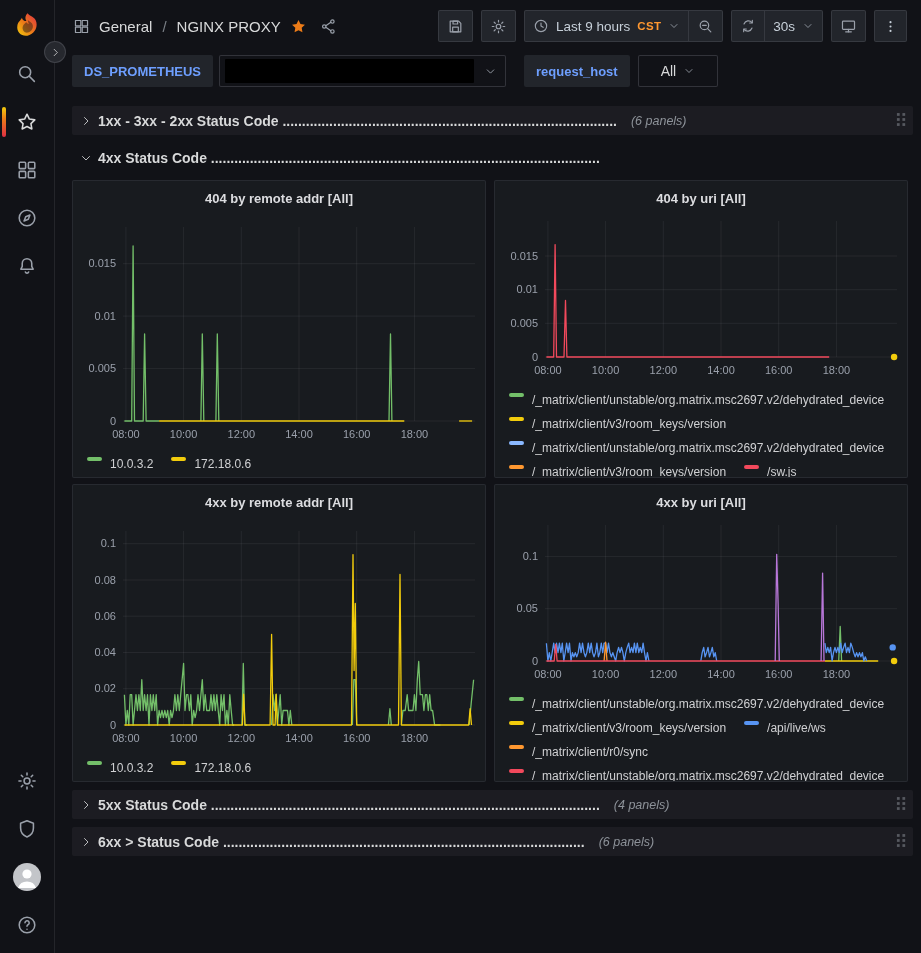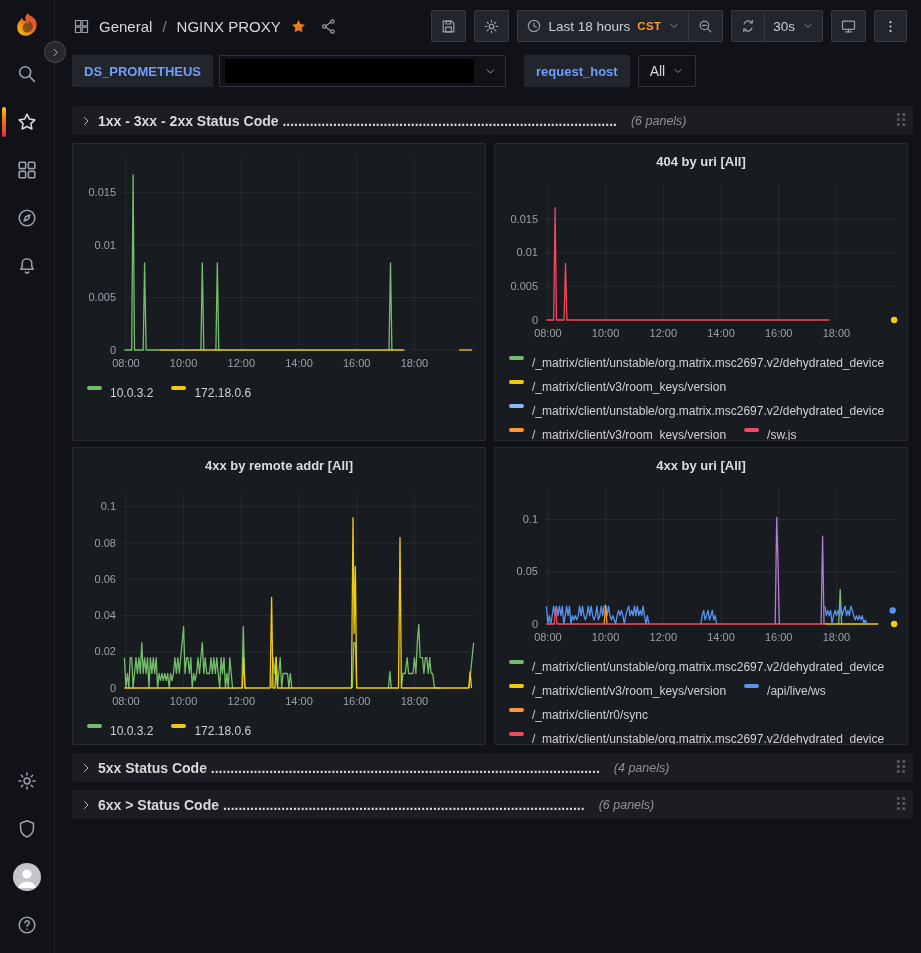--- a/index.html
+++ b/index.html
@@ -26,21 +26,21 @@
   .tb-group{display:flex}
   .tb-group .tb-btn:first-child{border-radius:2px 0 0 2px;border-right:none}
   .tb-group .tb-btn:last-child{border-radius:0 2px 2px 0}
   .tz{color:#ff9830;font-size:11.5px;font-weight:700;letter-spacing:.3px}
   
   .varbar{display:flex;align-items:flex-start;padding:3px 14px 10px 17px;gap:8px;flex:0 0 auto}
   .var-label{height:32px;display:flex;align-items:center;padding:0 12px;background:#22252b;border-radius:2px;color:#6e9fff;font-weight:600;font-size:13px;cursor:default}
   .var-select{height:32px;display:flex;align-items:center;background:#111217;border:1px solid rgba(204,204,220,.18);border-radius:2px;cursor:pointer}
   .var-select.ds{width:287px;padding:0 8px 0 5px;margin-left:-2px}
   .redacted{flex:1;height:24px;background:#000;border-radius:1px;margin-right:10px}
-  .var-select.all{padding:0 11px;color:#d8d9da;gap:7px;font-size:14px}
+  .var-select.all{padding:0 22px;color:#d8d9da;gap:7px;font-size:14px}
   
   .content{flex:1;padding:9px 8px 0 17px;overflow:hidden}
   .rowhdr{height:29px;display:flex;align-items:center;margin-bottom:8px;border-radius:2px;padding:0 6px 0 5px;cursor:pointer}
   .rowhdr.collapsed{background:rgba(204,204,220,.06)}
   .rowhdr .chev{width:18px;display:flex;justify-content:center;margin-right:3px}
   .row-title{font-weight:700;font-size:14px;color:#d8d9da;white-space:nowrap;overflow:hidden}
   .row-count{font-style:italic;color:#8d9299;font-size:12.5px;margin-left:14px;white-space:nowrap}
   .row-handle{margin-left:auto;cursor:grab;opacity:.55}
   
   .grid2{display:grid;grid-template-columns:414px 414px;gap:6px 8px;margin-bottom:8px}
@@ -178,21 +178,21 @@
               <circle cx="12" cy="12" r="3.2"></circle>
               <path d="M12 3.2v2.3M12 18.5v2.3M3.2 12h2.3M18.5 12h2.3M5.8 5.8l1.6 1.6M16.6 16.6l1.6 1.6M18.2 5.8l-1.6 1.6M7.4 16.6l-1.6 1.6"></path>
             </svg>
         </div>
         <div class="tb-group">
           <div class="tb-btn">
             <svg width="16" height="16" viewBox="0 0 24 24" class="ic">
                 <circle cx="12" cy="12" r="8.5"></circle>
                 <polyline points="12,7.5 12,12 15.2,14"></polyline>
               </svg>
-            <span>Last 18 hours</span>
+            <span>Last 9 hours</span>
             <span class="tz">CST</span>
             <svg width="12" height="12" viewBox="0 0 24 24" class="ic">
                 <polyline points="6,9 12,15 18,9"></polyline>
               </svg>
           </div>
           <div class="tb-btn">
             <svg width="17" height="17" viewBox="0 0 24 24" class="ic">
                 <circle cx="10.5" cy="10.5" r="6"></circle>
                 <line x1="15" y1="15" x2="19.5" y2="19.5"></line>
                 <line x1="8" y1="10.5" x2="13" y2="10.5"></line>
@@ -264,23 +264,32 @@
                 <rect x="1" y="1" width="3" height="3"></rect>
                 <rect x="7" y="1" width="3" height="3"></rect>
                 <rect x="1" y="6.5" width="3" height="3"></rect>
                 <rect x="7" y="6.5" width="3" height="3"></rect>
                 <rect x="1" y="12" width="3" height="3"></rect>
                 <rect x="7" y="12" width="3" height="3"></rect>
               </g>
             </svg></span>
       </div>
 
+      <div class="rowhdr">
+        <span class="chev">
+            <svg width="12" height="12" viewBox="0 0 24 24" class="ic ic-white">
+              <polyline points="5,9 12,16 19,9"></polyline>
+            </svg>
+          </span>
+        <span class="row-title"><span>4xx Status Code</span> <span>....................................................................................................</span></span>
+      </div>
 
       <div class="grid2">
         <section class="panel">
+          <div class="p-title">404 by remote addr [All]</div>
           <div class="chart"><svg width="406" height="232">
                 <line class="grid" x1="46" x2="398" y1="206.0" y2="206.0"></line>
                 <text class="tick" x="39" y="209.5" text-anchor="end">0</text>
                 <line class="grid" x1="46" x2="398" y1="153.6" y2="153.6"></line>
                 <text class="tick" x="39" y="157.1" text-anchor="end">0.005</text>
                 <line class="grid" x1="46" x2="398" y1="101.1" y2="101.1"></line>
                 <text class="tick" x="39" y="104.6" text-anchor="end">0.01</text>
                 <line class="grid" x1="46" x2="398" y1="48.7" y2="48.7"></line>
                 <text class="tick" x="39" y="52.2" text-anchor="end">0.015</text>
                 <line class="grid" x1="48.9" x2="48.9" y1="12" y2="206"></line>

